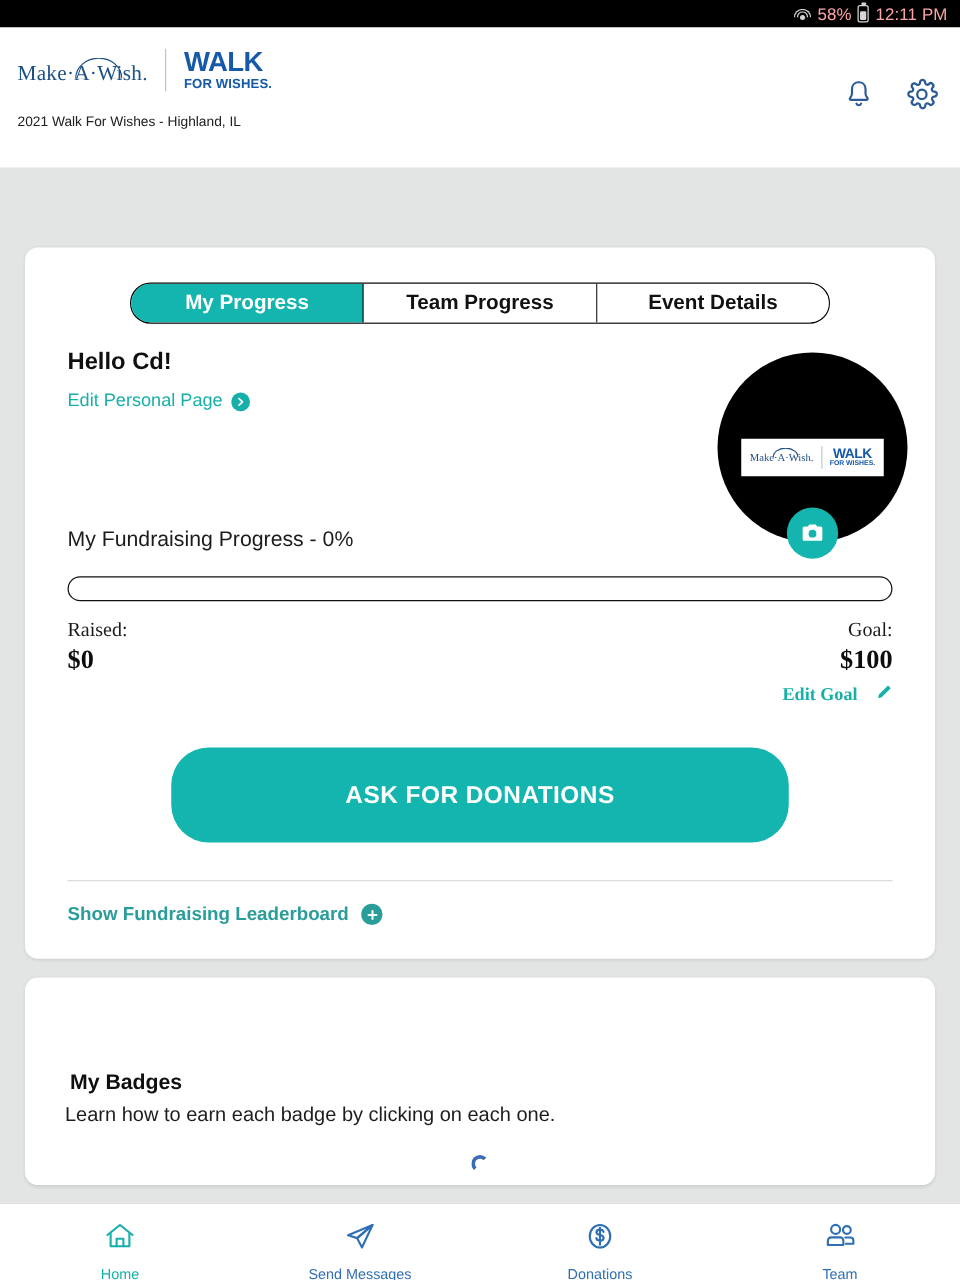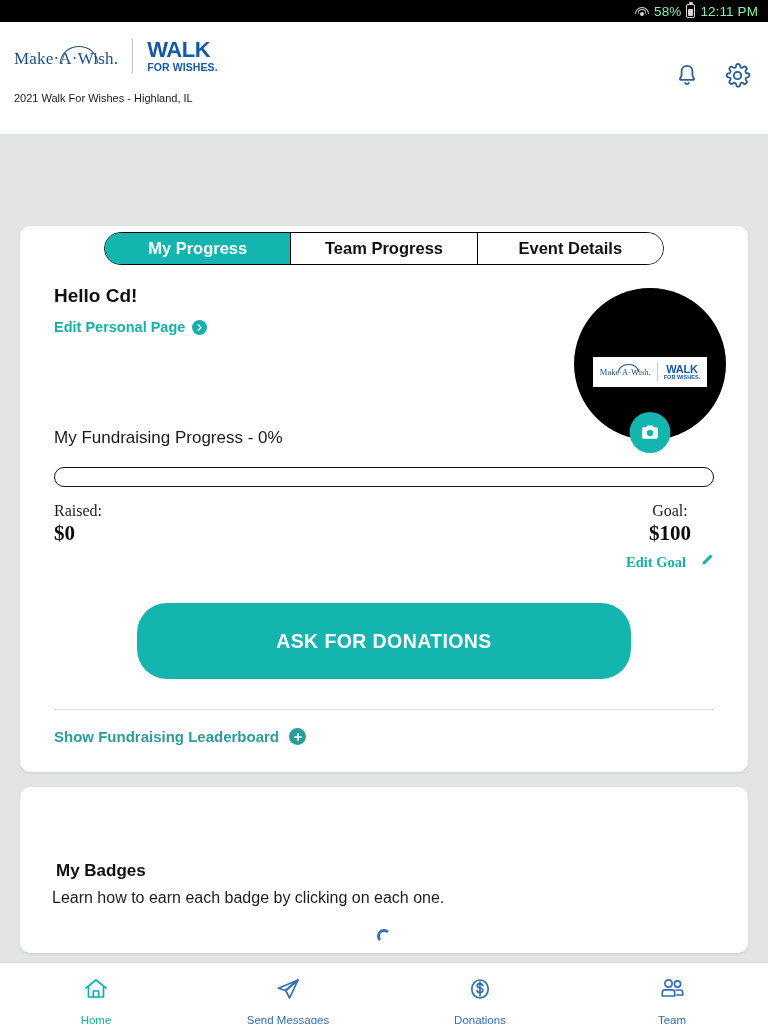--- a/index.html
+++ b/index.html
@@ -10,21 +10,21 @@
     overflow:hidden;
   }
   body { position:relative; }
 
   
   .statusbar{
     height:22px; background:#000; color:#d6d6d6;
     display:flex; align-items:center; justify-content:flex-end;
     padding-right:10px; gap:5px; font-size:13px;
   }
-  .statusbar .sb-text{ font-size:13.5px; letter-spacing:.1px; color:#86efac; }
+  .statusbar .sb-text{ font-size:13.5px; letter-spacing:.1px; color:#fca5a5; }
   .wifi-ico{ display:inline-block; width:15px; height:13px; position:relative; }
   .wifi-ico i{ position:absolute; left:50%; transform:translateX(-50%);
     border:1.6px solid #d6d6d6; border-bottom:none;
     border-radius:50% 50% 0 0 / 100% 100% 0 0; }
   .wifi-ico i:nth-child(1){ width:14px; height:7px; bottom:4px; }
   .wifi-ico i:nth-child(2){ width:9px; height:4.5px; bottom:4px; }
   .wifi-ico i:nth-child(3){ width:4px;height:4px;bottom:2px;background:#d6d6d6;border-radius:50%;border:none;}
   .batt{ width:9px; height:14px; border:1.5px solid #d6d6d6; border-radius:2px;
     position:relative; display:inline-block; }
   .batt:before{ content:""; position:absolute; top:-3px; left:2px; width:4px; height:2px;
@@ -61,42 +61,42 @@
 
   
   .page{
     position:absolute; top:134px; left:0; right:0; bottom:62px;
     background:#e3e5e5; overflow:hidden;
   }
   .card{
     background:#fff; border-radius:10px; margin:0 20px;
     box-shadow:0 1px 3px rgba(0,0,0,.10);
   }
-  .card-1{ margin-top:92px; padding:6px 0 26px; }
+  .card-1{ margin-top:64px; padding:28px 0 26px; }
   .card-2{ margin-top:15px; padding:18px 0 10px; }
 
   
   .tabs{
     display:flex; margin:0 auto; width:560px; height:33px;
     border:1.6px solid #000; border-radius:17px; overflow:hidden; background:#fff;
   }
   .tab{
     flex:1; display:flex; align-items:center; justify-content:center;
     font-size:16.5px; font-weight:bold; color:#111; cursor:pointer;
     border-right:1.6px solid #000; background:#fff;
   }
   .tab:last-child{ border-right:none; }
   .tab.active{ background:#14b5ae; color:#fff; }
 
   
   .greet-wrap{ padding:0 34px; position:relative; }
   .hello{ font-size:19px; font-weight:bold; color:#101010; margin-top:20px; }
   .edit-personal{
     display:inline-flex; align-items:center; gap:7px; margin-top:12px;
-    color:#17b0a9; font-size:14.5px; font-weight:bold; cursor:pointer;
+    color:#17b0a9; font-size:14.5px; font-weight:normal; cursor:pointer;
   }
   .circ-ico{ width:15px; height:15px; border-radius:50%; background:#17b0a9;
     display:inline-flex; align-items:center; justify-content:center; }
   .circ-ico svg{ display:block; }
 
   
   .avatar-wrap{
     position:absolute; right:22px; top:3px; width:152px; height:152px;
   }
   .avatar{
@@ -124,21 +124,21 @@
 
   
   .prog-section{ padding:0 34px; margin-top:92px; }
   .prog-title{ font-size:17px; color:#1b1b1b; }
   .prog-bar{
     margin-top:19px; height:20px; border:1.5px solid #111; border-radius:11px;
     background:#fff; overflow:hidden;
   }
   .prog-fill{ height:100%; background:#14b5ae; width:0%; }
   .amounts{ display:flex; justify-content:space-between; margin-top:15px;font-family:Liberation Serif, serif; }
-  .amt-l{ text-align:left; } .amt-r{ text-align:center; }
+  .amt-l{ text-align:left; } .amt-r{ text-align:right; }
   .amt-label{ font-size:16px; color:#1b1b1b; }
   .amt-value{ font-size:21px; font-weight:bold; color:#0d0d0d; margin-top:1px;}
   .edit-goal{
     display:inline-flex; align-items:center; gap:14px; margin-top:7px;
     color:#17b0a9; font-size:14.5px; font-weight:bold; cursor:pointer;
   }
 
   
   .cta-wrap{ padding:0 34px; margin-top:32px; }
   .cta{

